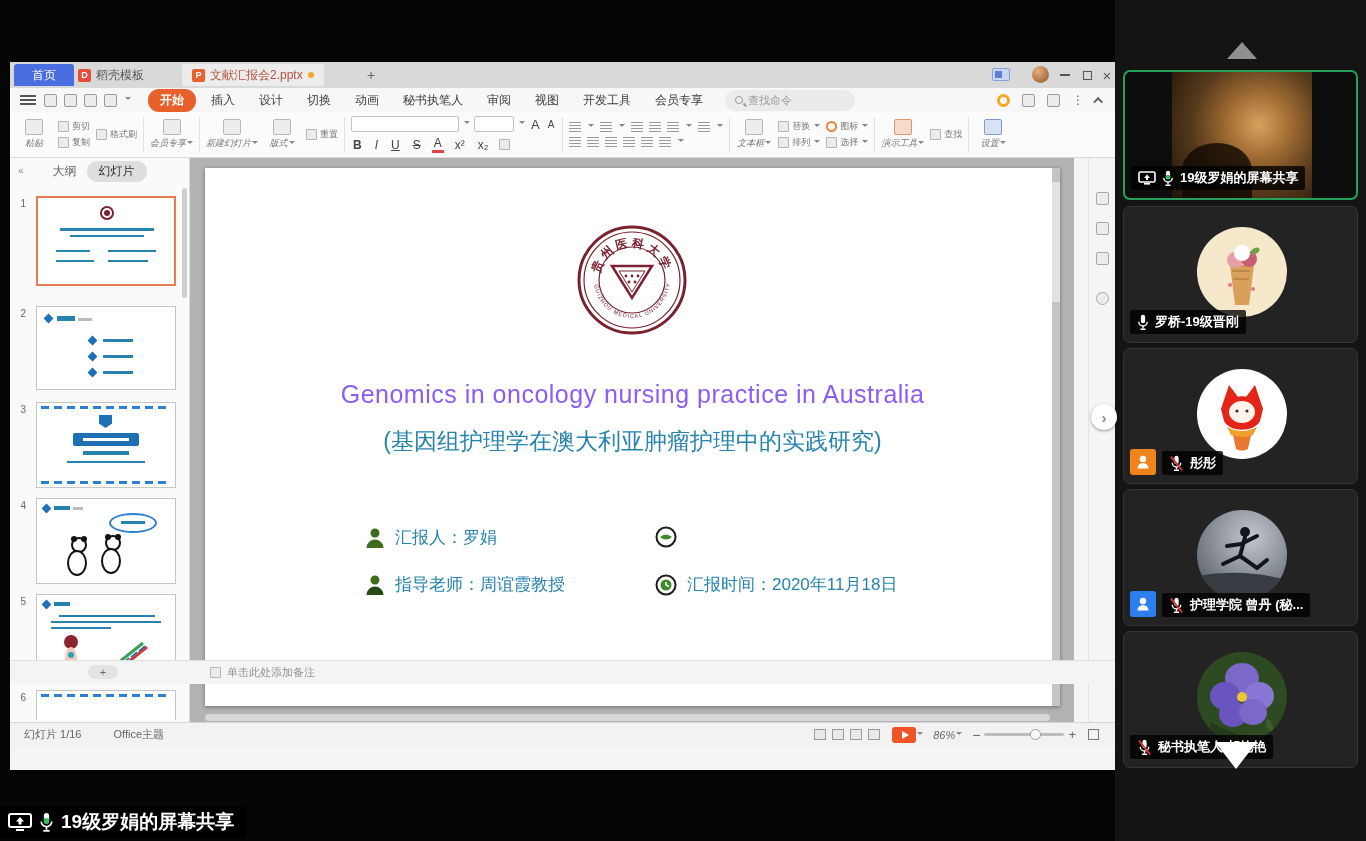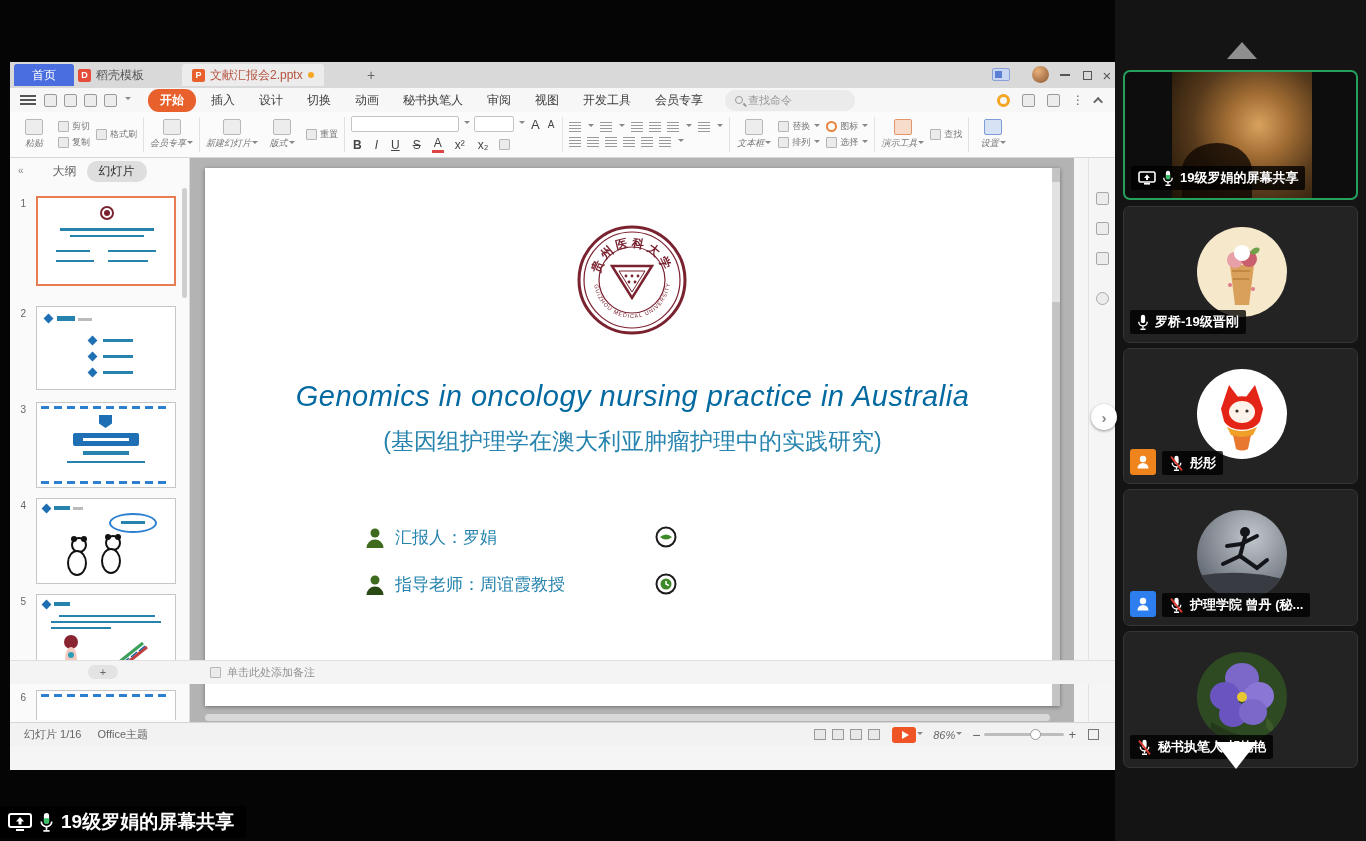--- a/index.html
+++ b/index.html
@@ -83,21 +83,21 @@
   .td-line { position:absolute; background:#2583ad; }
   .td-gray { position:absolute; background:#bbb; }
   .td-diamond { position:absolute; width:7px; height:7px; background:#1f6fb5; transform:rotate(45deg); }
   .dash-h { position:absolute; left:4px; right:4px; height:3px;
             background:repeating-linear-gradient(90deg,#2d7fd0 0 8px, transparent 8px 13px); }
 
   .canvas { position:absolute; left:180px; top:96px; width:884px; height:564px; background:#b3b3b3; }
   .slide { position:absolute; left:15px; top:10px; width:855px; height:538px; background:#fff;
            box-shadow:0 1px 4px rgba(0,0,0,.4); }
   .slide-title-en { position:absolute; left:0; top:212px; width:100%; text-align:center;
-                    font-size:29px; color:#0369a1; letter-spacing:0.5px;font-style:italic; }
+                    font-size:25px; color:#8b5cf6; letter-spacing:0.5px; }
   .slide-title-cn { position:absolute; left:0; top:258px; width:100%; text-align:center;
                     font-size:23px; color:#2583ad; }
   .info-item { position:absolute; display:flex; align-items:center; gap:10px; font-size:17px; color:#2583ad; }
   .hscroll { position:absolute; left:15px; top:556px; width:845px; height:7px; background:#d8d8d8; border-radius:4px; }
   .vscroll { position:absolute; right:14px; top:10px; width:8px; height:538px; background:#c4c4c4; }
   .vscroll-thumb { position:absolute; left:0; top:14px; width:8px; height:120px; background:#e2e2e2; }
 
   .bottom-strip { position:absolute; left:0; top:598px; width:1105px; height:24px; background:#f4f4f4; border-top:1px solid #e0e0e0; }
   .notes-bar { position:absolute; left:200px; top:4px; display:flex; align-items:center; gap:6px; font-size:11px; color:#919191; }
   .addslide { position:absolute; left:78px; top:4px; width:30px; height:14px; background:#e3e3e3; border-radius:8px;
@@ -497,20 +497,21 @@
             <path d="M1.5 21 a8.5 8.5 0 0 1 17 0 Z" fill="#2a4a14"></path>
           </svg>
           <span>指导老师：周谊霞教授</span>
         </div>
         <div class="info-item" style="left:450px;top:405px;">
           <svg width="22" height="22" viewBox="0 0 22 22">
             <circle cx="11" cy="11" r="9.5" fill="none" stroke="#1c1c1c" stroke-width="2"></circle>
             <circle cx="11" cy="11" r="5.5" fill="#3f8a28"></circle>
             <path d="M11 8 V11 L14 12.5" stroke="#fff" stroke-width="1.5" fill="none"></path>
           </svg>
+          <span>汇报时间：2020年11月18日</span>
         </div>
       </div>
       <div class="vscroll">
         <div class="vscroll-thumb"></div>
       </div>
       <div class="hscroll"></div>
     </div>
 
     <div class="rightstrip">
       <span class="rs-ic" style="top:34px;"></span>
@@ -522,21 +523,21 @@
     <div class="bottom-strip">
       <div class="addslide">+</div>
       <div class="notes-bar">
         <span class="ic"></span>
         <span>单击此处添加备注</span>
       </div>
     </div>
 
     <div class="statusbar">
       <span style="margin-left:14px;">幻灯片 1/16</span>
-      <span style="margin-left:16px;">Office主题</span>
+      <span style="margin-left:32px;">Office主题</span>
       <span style="margin-left:auto;"></span>
       <span class="view-ic"></span>
       <span class="view-ic"></span>
       <span class="view-ic"></span>
       <span class="view-ic"></span>
       <span class="playbtn"></span>
       <span class="caret"></span>
       <span style="margin-left:10px;font-style:italic;">86%</span>
       <span class="caret"></span>
       <span style="margin-left:10px;font-size:14px;">−</span>

